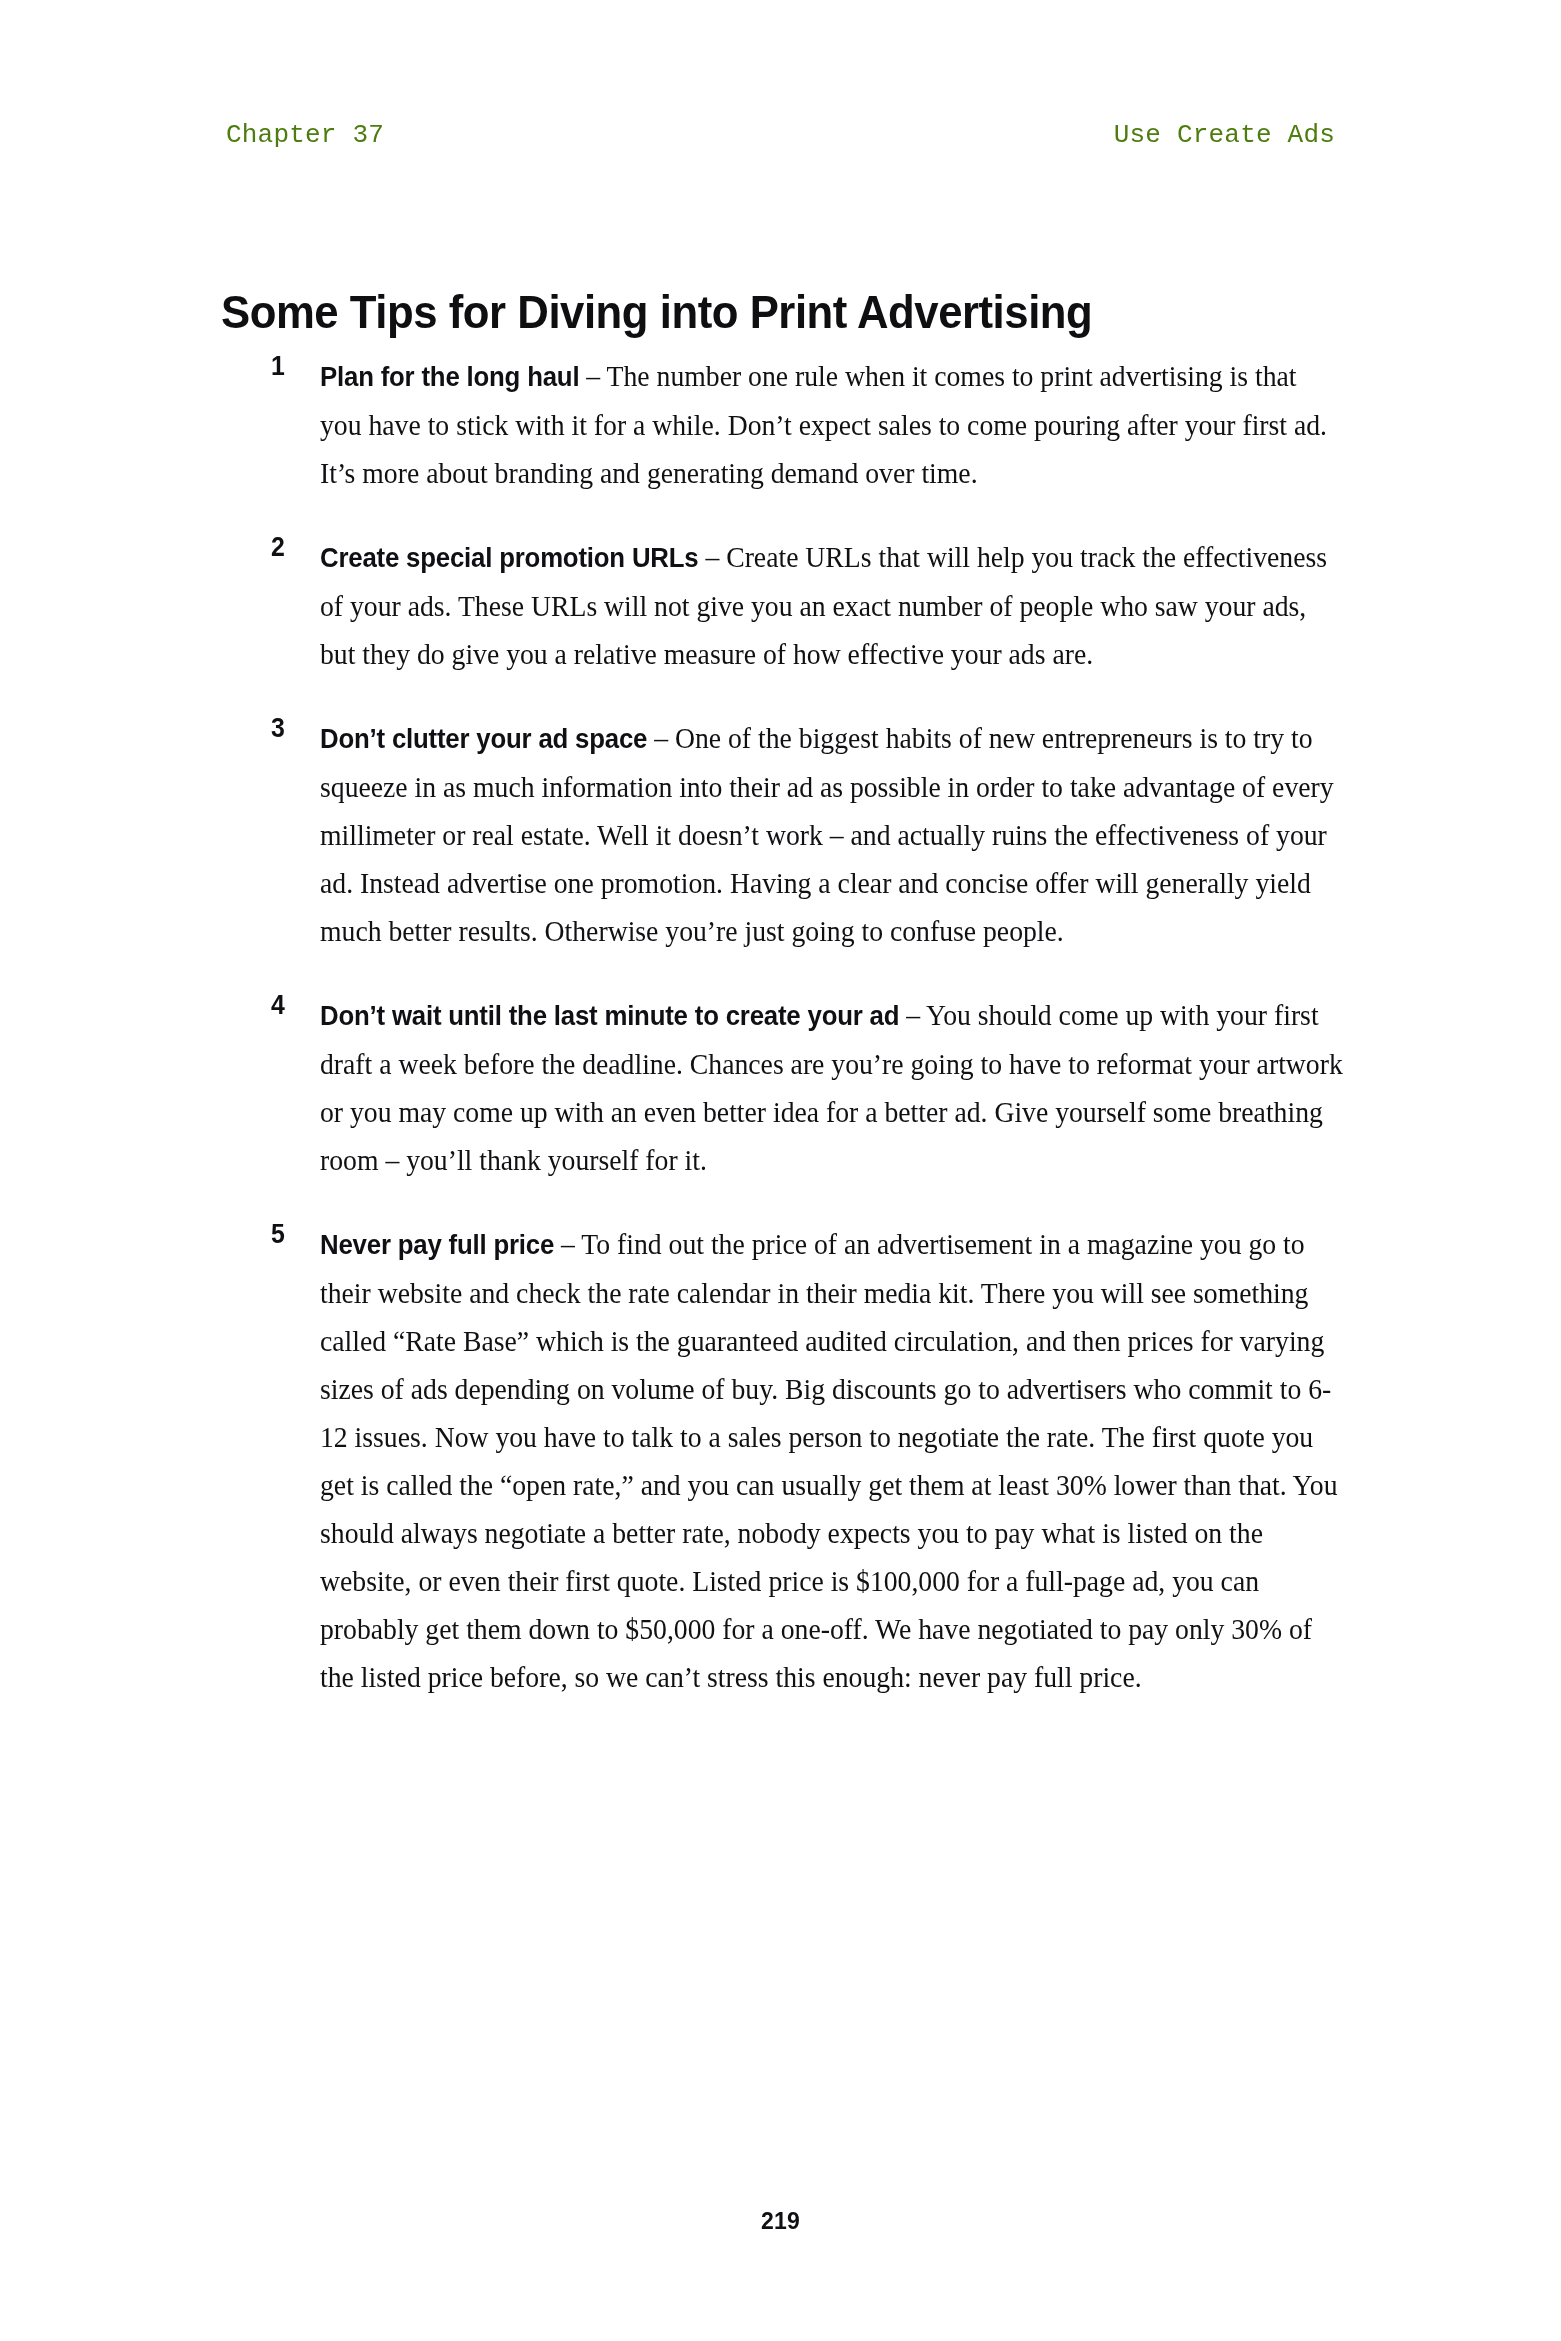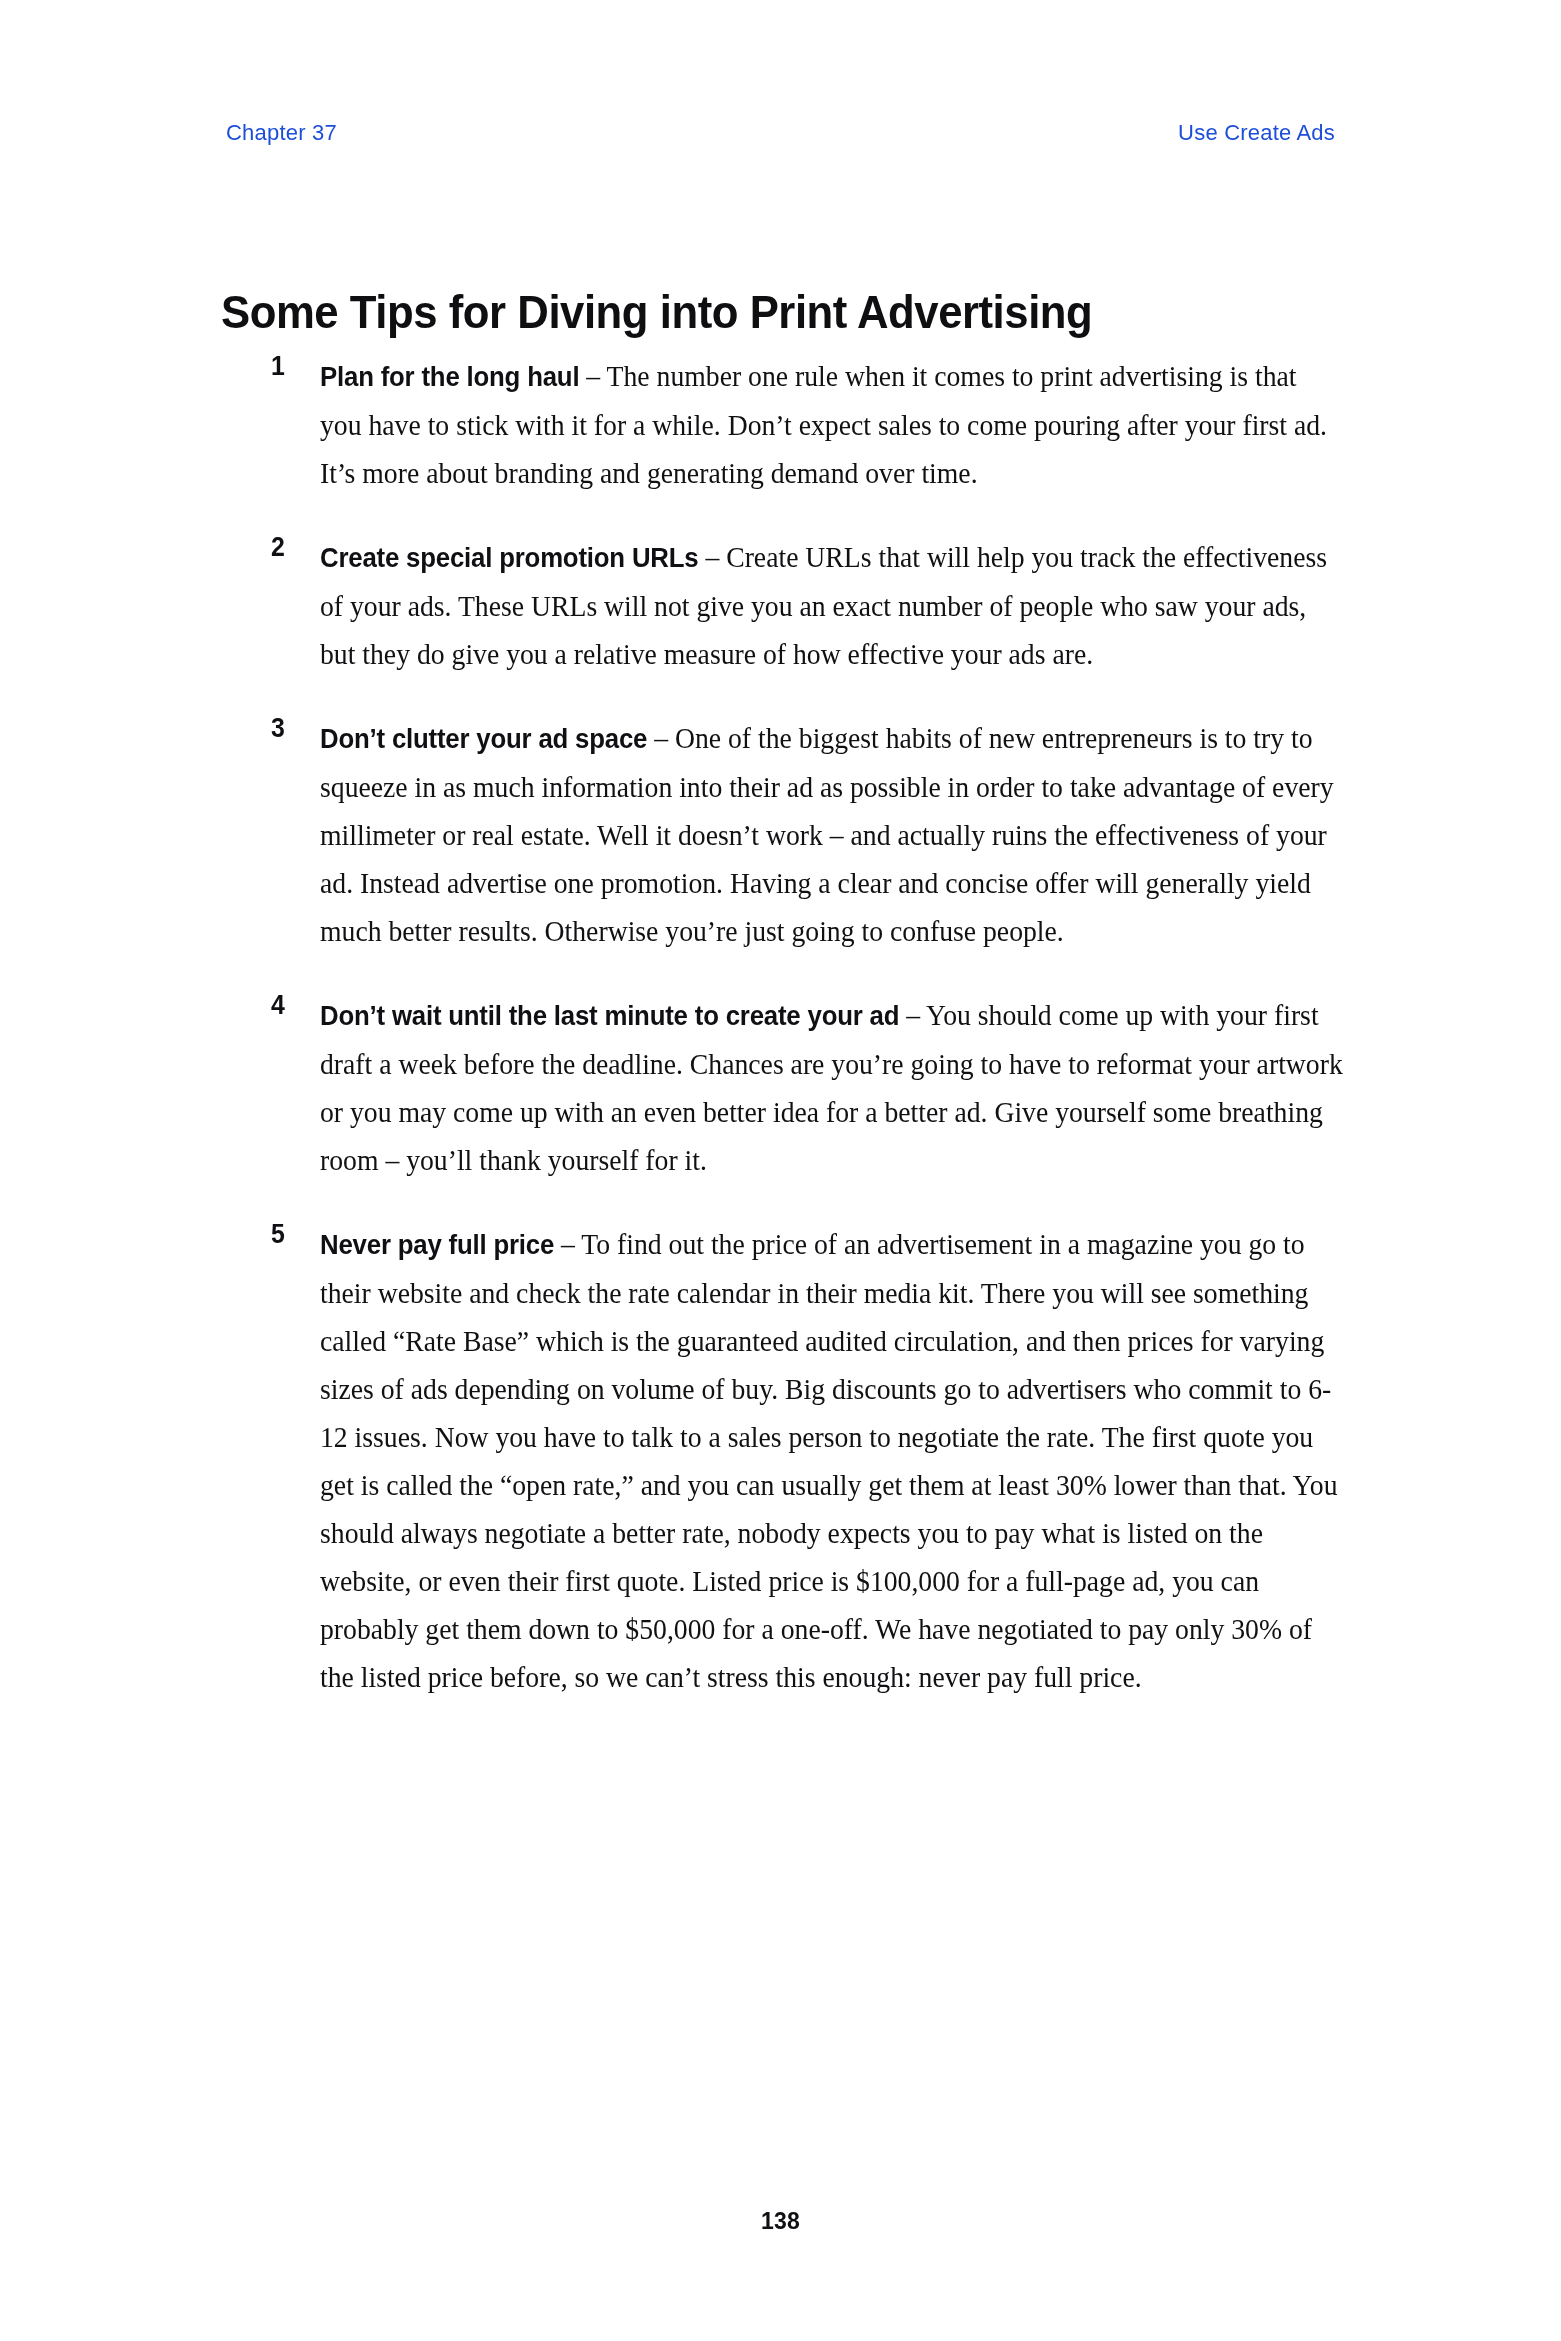--- a/index.html
+++ b/index.html
@@ -23,24 +23,24 @@
     top: 122px;
     left: 226px;
     right: 226px;
     height: 30.5px;
     display: flex;
     justify-content: space-between;
     align-items: flex-start;
   }
 
   .running-head span {
-    font-family: Liberation Sans, sans-serif;
-    font-size: 22px;
+    font-family: Liberation Mono, monospace;
+    font-size: 26px;
     font-weight: 400;
-    color: #1d4ed8;
+    color: #4d7c0f;
     letter-spacing: 0.2px;
     line-height: 1;
     white-space: nowrap;
   }
 
   
   .page-title {
     position: absolute;
     top: 256px;
     left: 221px;
@@ -157,16 +157,16 @@
       <div class="tip-body"><span class="tip-lead">Don’t wait until the last minute to create your ad</span><span class="tip-dash"> – </span><span>You should come up with your first draft a week before the deadline. Chances are you’re going to have to reformat your artwork or you may come up with an even better idea for a better ad. Give yourself some breathing room – you’ll thank yourself for it.</span></div>
     </div>
 
     <div class="tip">
       <div class="tip-number">5</div>
       <div class="tip-body"><span class="tip-lead">Never pay full price</span><span class="tip-dash"> – </span><span>To find out the price of an advertisement in a magazine you go to their website and check the rate calendar in their media kit. There you will see something called “Rate Base” which is the guaranteed audited circulation, and then prices for varying sizes of ads depending on volume of buy. Big discounts go to advertisers who commit to 6-12 issues. Now you have to talk to a sales person to negotiate the rate. The first quote you get is called the “open rate,” and you can usually get them at least 30% lower than that. You should always negotiate a better rate, nobody expects you to pay what is listed on the website, or even their first quote. Listed price is $100,000 for a full-page ad, you can probably get them down to $50,000 for a one-off. We have negotiated to pay only 30% of the listed price before, so we can’t stress this enough: never pay full price.</span></div>
     </div>
 
   </div>
 
-  <div class="folio">138</div>
+  <div class="folio">219</div>
 
 </div>
 
 
 </body></html>

